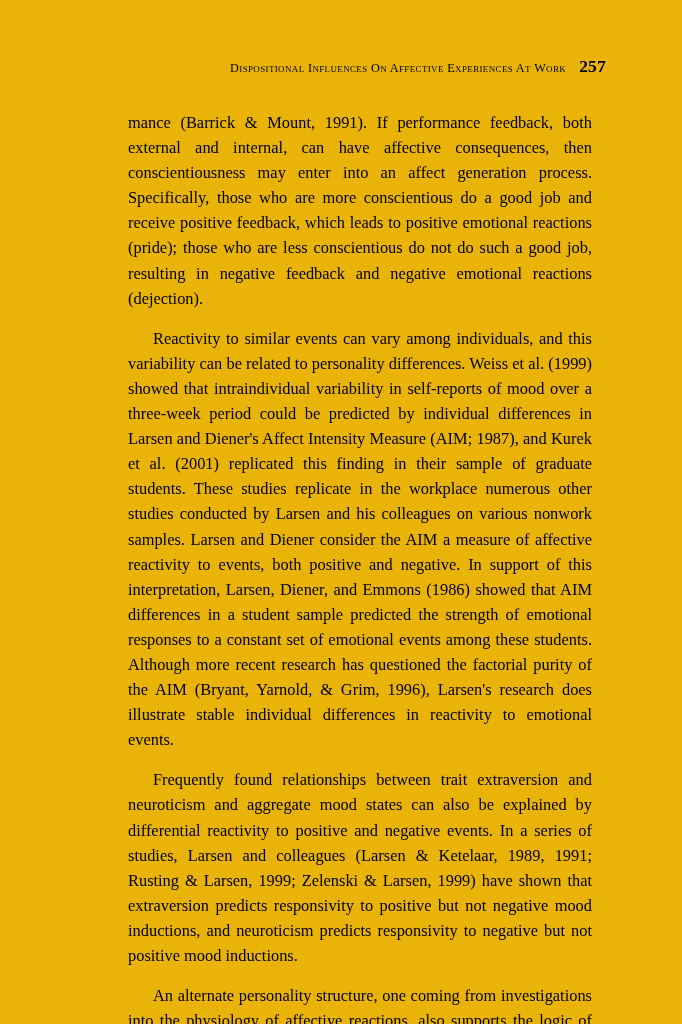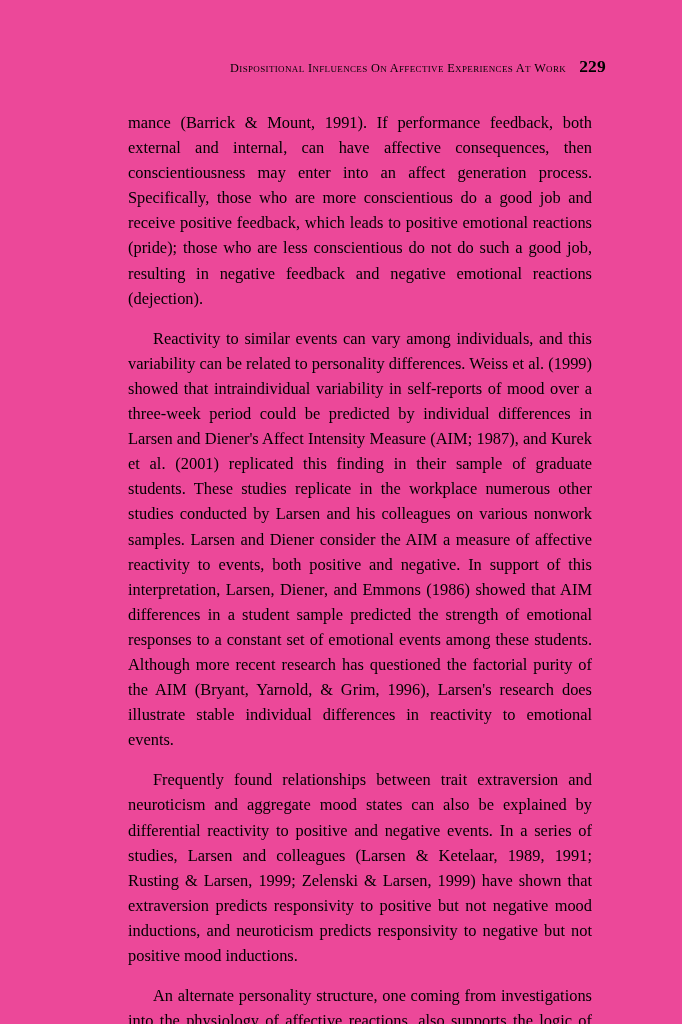--- a/index.html
+++ b/index.html
@@ -11,21 +11,21 @@
     width: 682px;
     height: 1024px;
     font-family: "Liberation Serif", serif;
     color: #000000;
     overflow: hidden;
   }
   .page {
     position: relative;
     width: 682px;
     height: 1024px;
-    background: #ec4899;
+    background: #eab308;
     box-sizing: border-box;
   }
   .running-head {
     position: absolute;
     top: 56px;
     left: 113px;
     width: 493px;
     display: flex;
     align-items: baseline;
     justify-content: flex-end;
@@ -64,21 +64,21 @@
     text-indent: 25px;
   }
 </style>
 </head>
 <body>
 
 <div class="page">
 
   <div class="running-head">
     <span class="running-head-title">Dispositional Influences on Affective Experiences at Work</span>
-    <span class="folio">229</span>
+    <span class="folio">257</span>
   </div>
 
   <div class="body-col">
     <p class="para">mance (Barrick &amp; Mount, 1991). If performance feedback, both external and internal, can have affective consequences, then conscientiousness may enter into an affect generation process. Specifically, those who are more conscientious do a good job and receive positive feedback, which leads to positive emotional reactions (pride); those who are less conscientious do not do such a good job, resulting in negative feedback and negative emotional reactions (dejection).</p>
     <p class="para indent">Reactivity to similar events can vary among individuals, and this variability can be related to personality differences. Weiss et al. (1999) showed that intraindividual variability in self-reports of mood over a three-week period could be predicted by individual differences in Larsen and Diener's  Affect Intensity Measure (AIM; 1987), and Kurek et al. (2001) replicated this finding in their sample of graduate students. These studies replicate in the workplace numerous other studies conducted by Larsen and his colleagues on various nonwork samples. Larsen and Diener consider the AIM a measure of affective reactivity to events, both positive and negative. In support of this interpretation, Larsen, Diener, and Emmons (1986) showed that AIM differences in a student sample predicted the strength of emotional responses to a constant set of emotional events among these students. Although more recent research has questioned the factorial purity of the AIM (Bryant, Yarnold, &amp; Grim, 1996), Larsen's research does illustrate stable individual differences in reactivity to emotional events.</p>
     <p class="para indent">Frequently found relationships between trait extraversion and neuroticism and aggregate mood states can also be explained by differential reactivity to positive and negative events. In a series of studies, Larsen and colleagues (Larsen &amp; Ketelaar, 1989, 1991; Rusting &amp; Larsen, 1999; Zelenski &amp; Larsen, 1999) have shown that extraversion predicts responsivity to positive but not negative mood inductions, and neuroticism predicts responsivity to negative but not positive mood inductions.</p>
     <p class="para indent">An alternate personality structure, one coming from investigations into the physiology of affective reactions, also supports the logic of individual differences in reactivity to affective events. Gray (1987) proposed two physiological systems, one reacting to positive stimuli and the other negative stimuli. These behavioral approach and behavioral inhibition systems are thought to integrate motivational, emotional, and personality findings. Much research</p>
   </div>
 
 </div>

